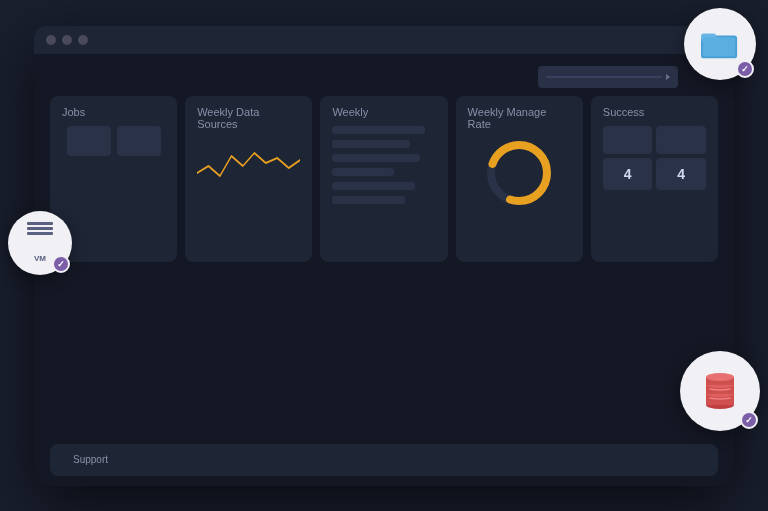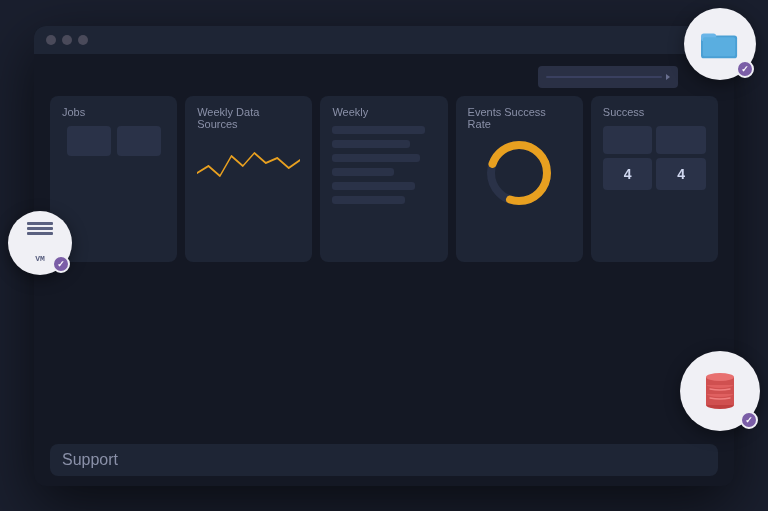--- a/index.html
+++ b/index.html
@@ -256,21 +256,20 @@
     .folder-svg {
       width: 38px;
       height: 30px;
     }
 
     .vm-inner {
       display: flex;
       flex-direction: column;
       align-items: center;
       gap: 18px;
-      font-family: Liberation Mono, monospace;
     }
 
     .vm-lines {
       display: flex;
       flex-direction: column;
       gap: 2px;
     }
 
     .vm-line {
       width: 26px;
@@ -377,21 +376,21 @@
           <div class="plan-line"></div>
           <div class="plan-line"></div>
           <div class="plan-line"></div>
           <div class="plan-line"></div>
           <div class="plan-line"></div>
           <div class="plan-line"></div>
         </div>
       </div>
 
       <div class="card">
-        <div class="card-title">Events Success Rate</div>
+        <div class="card-title">Weekly Manage Rate</div>
         <div class="donut-container">
           <svg class="donut-svg" viewBox="0 0 70 70">
 
             <circle cx="35" cy="35" r="28" fill="none" stroke="#2a3248" stroke-width="8"></circle>
 
             <circle cx="35" cy="35" r="28" fill="none" stroke="#e8a020" stroke-width="8" stroke-dasharray="132 44" stroke-dashoffset="35" stroke-linecap="round" transform="rotate(-90 35 35)"></circle>
           </svg>
         </div>
       </div>
 
@@ -408,17 +407,17 @@
           </div>
         </div>
       </div>
 
       <div class="card" style="background: transparent; border: none; padding:0;">
       </div>
 
     </div>
 
     <div class="card support-card" style="height:32px; display:flex; align-items:center; padding: 0 12px;">
-      <div class="card-title" style="margin:0; font-size:16px;">Support</div>
+      <div class="card-title" style="margin:11px; font-size:10px;">Support</div>
     </div>
 
   </div>
 </div>
 
 </body></html>

